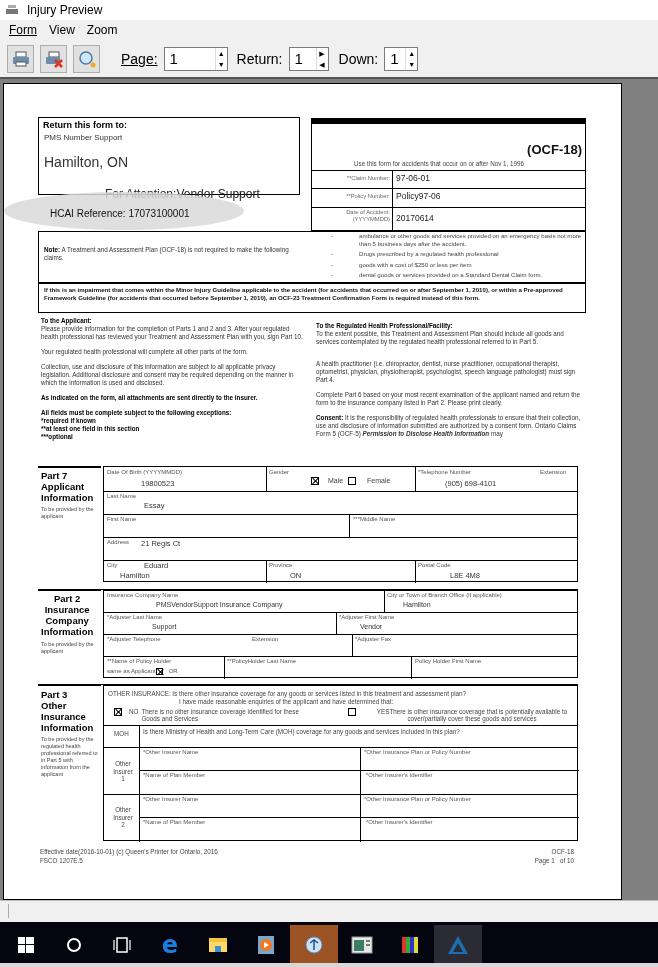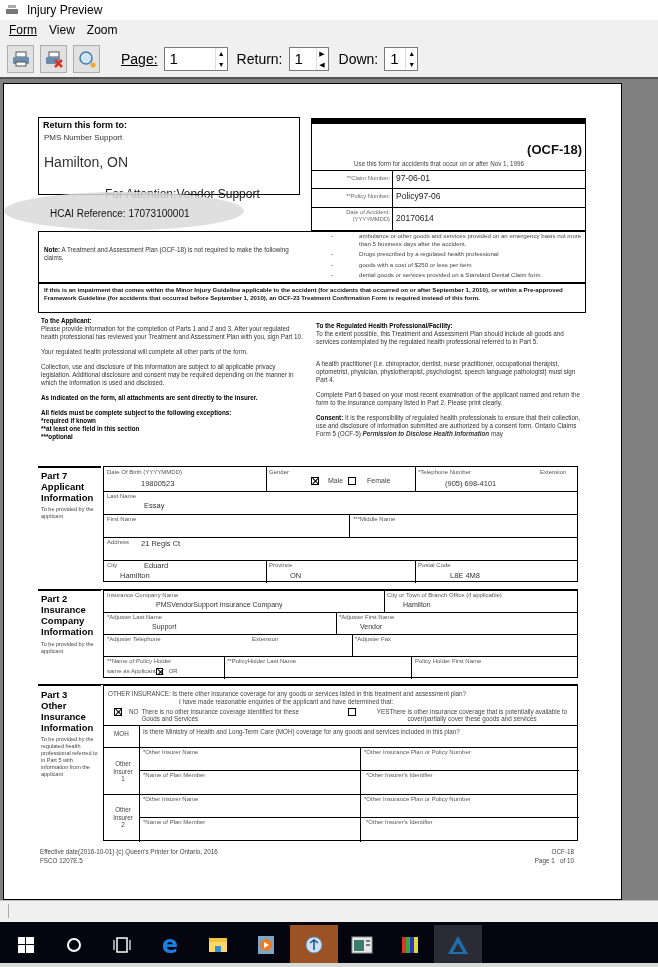--- a/index.html
+++ b/index.html
@@ -228,21 +228,21 @@
       <div class="lbl" style="left:3px;top:95px;">City</div>
       <div class="fval" style="left:16px;top:104px;">Hamilton</div>
       <div class="lbl" style="left:165px;top:95px;">Province</div>
       <div class="fval" style="left:186px;top:104px;">ON</div>
       <div class="lbl" style="left:314px;top:95px;">Postal Code</div>
       <div class="fval" style="left:346px;top:104px;">L8E 4M8</div>
     </div>
 
     <div class="hline" style="left:34px;top:505px;width:540px;height:1px;"></div>
     <div class="hline" style="left:34px;top:505px;width:63px;height:2px;"></div>
-    <div class="parthdr" style="left:37px;top:509px;white-space:pre-line;">Part 2
+    <div class="parthdr" style="left:37px;top:509px;white-space:pre-line;text-align:center;">Part 2
 Insurance
 Company
 Information</div>
     <div class="partsub" style="left:37px;top:557px;width:58px;">To be provided by the applicant</div>
     <div class="box" style="left:99px;top:506px;width:475px;height:88px;">
       <div class="hline" style="left:0;top:21px;width:100%;"></div>
       <div class="hline" style="left:0;top:43px;width:100%;"></div>
       <div class="hline" style="left:0;top:65px;width:100%;"></div>
       <div class="vline" style="left:280px;top:0;height:21px;"></div>
       <div class="vline" style="left:232px;top:21px;height:22px;"></div>

